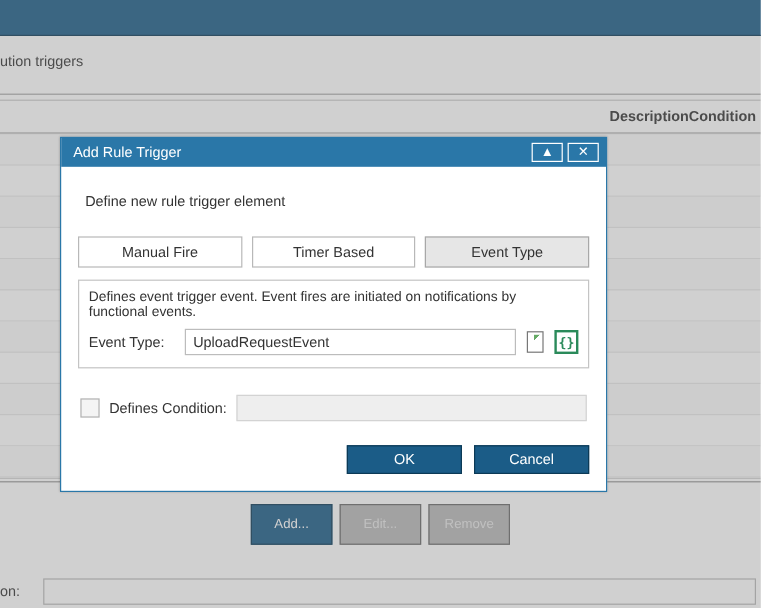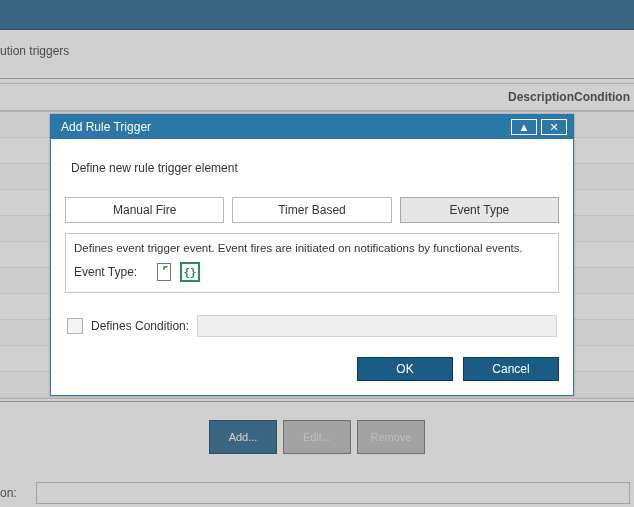--- a/index.html
+++ b/index.html
@@ -88,21 +88,21 @@
     flex: 1;
     margin-right: 4px;
     background:#fff;
   }
 
   
   .modal {
     position: absolute;
     left: 50px;
     top: 114px;
-    width: 524px;
+    width: 456px;
     z-index: 100;
     background: #fff;
     border: 1px solid #2a77a8;
     box-shadow: 0 0 2px rgba(0,0,0,0.3);
   }
   .modal-titlebar {
     background: #2a77a8;
     color: #fff;
     height: 24px;
     display:flex;
@@ -294,20 +294,21 @@
     <div class="tabrow">
       <div class="tab">Manual Fire</div>
       <div class="tab">Timer Based</div>
       <div class="tab active">Event Type</div>
     </div>
 
     <div class="panel">
       <div class="panel-desc">Defines event trigger event. Event fires are initiated on notifications by functional events.</div>
       <div class="row">
         <label>Event Type:</label>
+        <input type="text" class="text-input" value="UploadRequestEvent" style="">
         <div class="icon-btn">
           <div class="icon-doc"></div>
         </div>
         <div class="icon-btn icon-code">
           <span>{}</span>
         </div>
       </div>
     </div>
 
     <div class="cond-row">

